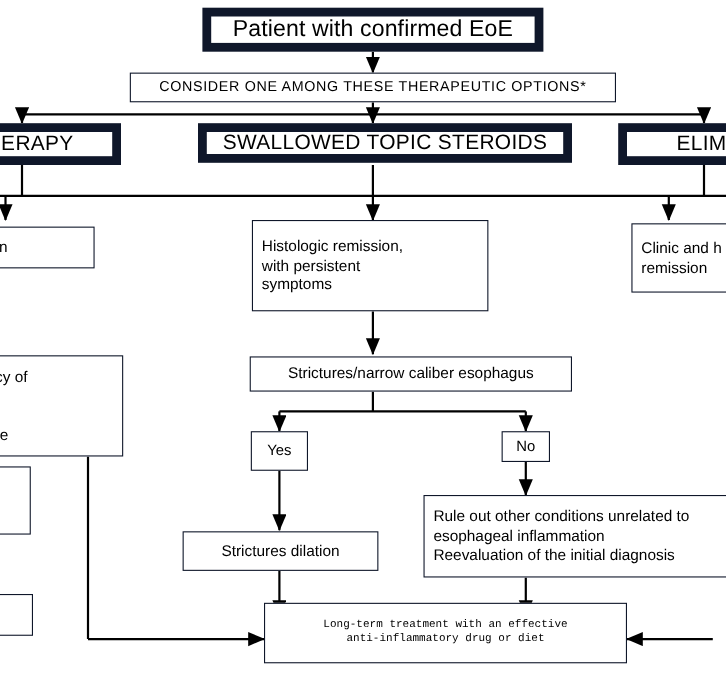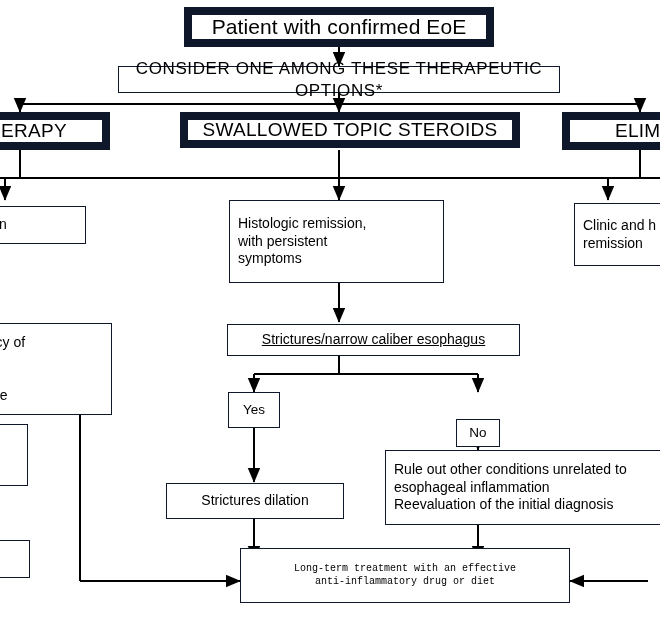--- a/index.html
+++ b/index.html
@@ -33,21 +33,21 @@
   }
   .node.left {
     justify-content: flex-start;
     text-align: left;
   }
   .title-node {
     font-size: 21px;
     letter-spacing: 0.1px;
   }
   .consider-node {
-    font-size: 17px;
+    font-size: 13px;
     letter-spacing: 0.6px;
     border-width: 1px;
   }
   .therapy-node {
     font-size: 19px;
     letter-spacing: 0.3px;
   }
   .plain-node {
     font-size: 14px;
     border-width: 1.6px;
@@ -162,29 +162,29 @@
   </div>
 
   <div class="node plain-node left" style="left:-62px; top:424px; width:90px; height:62px;">
     
   </div>
 
   <div class="node plain-node left" style="left:-58px; top:540px; width:88px; height:38px;">
     
   </div>
 
-  <div class="node plain-node" style="left:227px; top:324px; width:293px; height:32px;text-decoration:underline;">
+  <div class="node plain-node" style="left:227px; top:324px; width:293px; height:32px;">
     <span>Strictures/narrow caliber esophagus</span>
   </div>
 
   <div class="node small-node" style="left:228px; top:392px; width:52px; height:36px;">
     <span>Yes</span>
   </div>
 
-  <div class="node small-node" style="left:456px; top:392px; width:44px; height:28px;margin-top:27px;">
+  <div class="node small-node" style="left:456px; top:392px; width:44px; height:28px;">
     <span>No</span>
   </div>
 
   <div class="node plain-node" style="left:166px; top:483px; width:178px; height:36px;">
     <span>Strictures dilation</span>
   </div>
 
   <div class="node plain-node left" style="left:385px; top:450px; width:280px; height:75px;">
     <span class="pad">Rule out other conditions unrelated to
 esophageal inflammation

